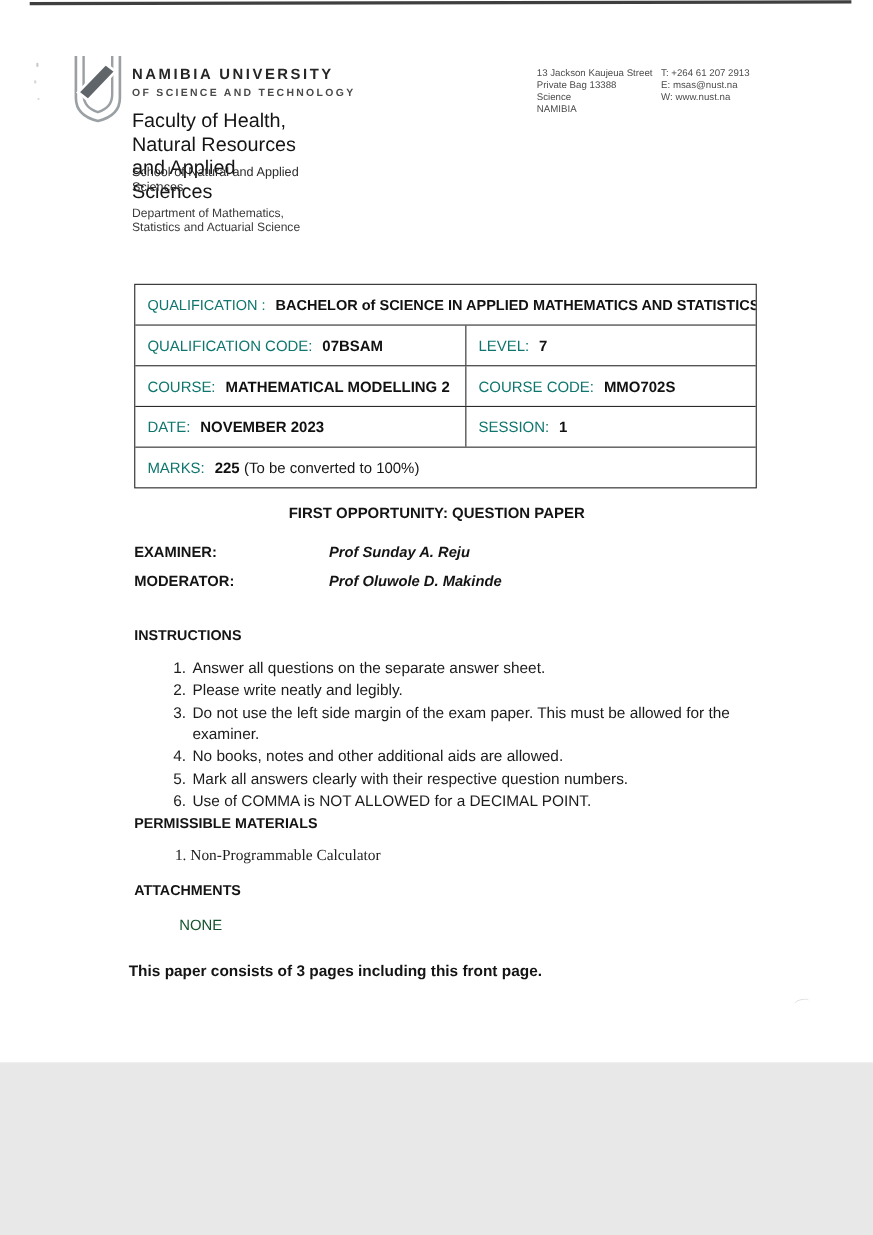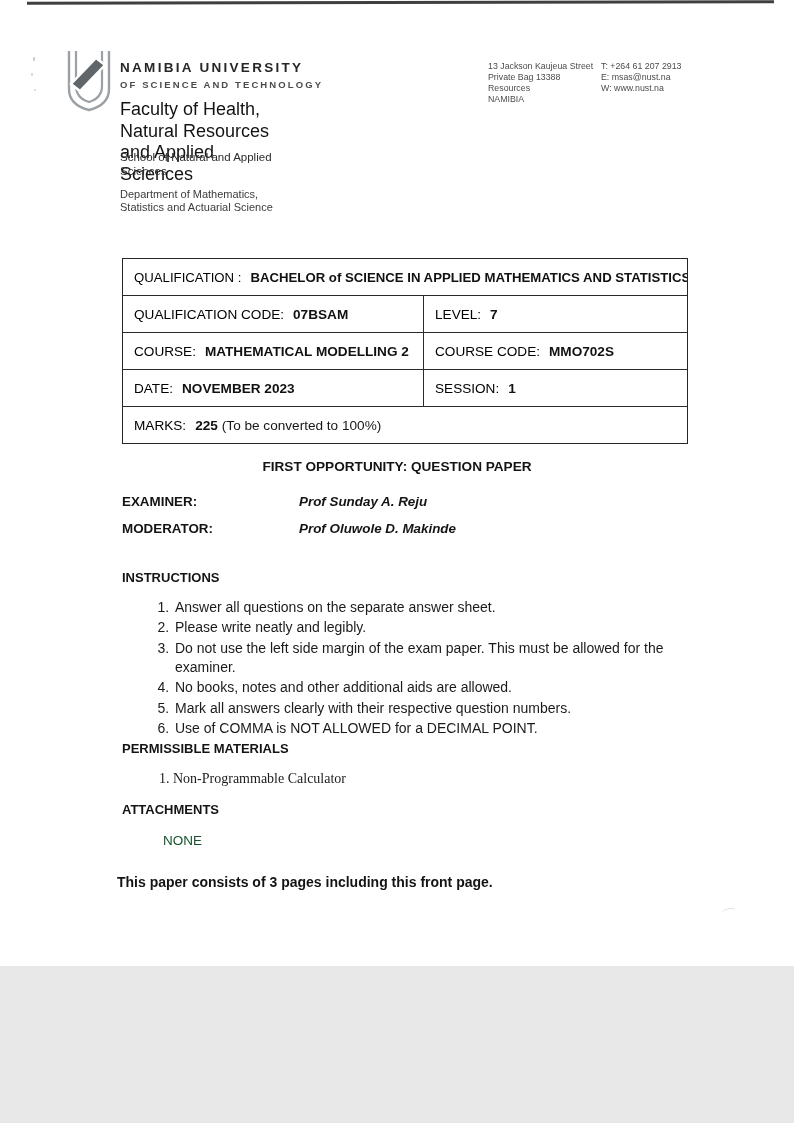--- a/index.html
+++ b/index.html
@@ -31,21 +31,21 @@
   .contact{position:absolute;left:601px;top:61px;font-size:8.8px;line-height:1.25;color:#4c4c4c;}
   .addr div,.contact div{white-space:nowrap;}
   
   .exam-table{position:absolute;left:122px;top:258px;width:566px;border:1.5px solid #262626;box-sizing:border-box;font-size:13.6px;}
   .t-row{display:flex;border-bottom:1.2px solid #2b2b2b;box-sizing:border-box;}
   .t-row:last-child{border-bottom:none;}
   .t-cell{display:flex;align-items:center;padding-left:11px;height:36px;box-sizing:border-box;white-space:nowrap;overflow:hidden;}
   .t-cell.full{width:100%;}
   .t-cell.c1{width:301px;border-right:1.2px solid #2b2b2b;}
   .t-cell.c2{flex:1;}
-  .t-label{color:#000000;margin-right:9px;}
+  .t-label{color:#0f766e;margin-right:9px;}
   .t-value{font-weight:700;color:#111;}
   .t-suffix{margin-left:4px;color:#161616;}
   .t-cell.full{font-size:13.2px;}
   
   .paper-title{position:absolute;left:0;right:0;top:459px;text-align:center;font-size:13.6px;font-weight:700;color:#141414;}
   .person-row{position:absolute;left:122px;font-size:13.4px;font-weight:700;color:#141414;}
   .person-row .pr-name{position:absolute;left:177px;font-style:italic;white-space:nowrap;text-align:center;}
   .examiner-row{top:494px;}
   .moderator-row{top:521px;}
   
@@ -81,21 +81,21 @@
     <div class="brand-tagline">OF SCIENCE AND TECHNOLOGY</div>
   </div>
 
   <div class="faculty">Faculty of Health, Natural Resources and Applied Sciences</div>
   <div class="school">School of Natural and Applied Sciences</div>
   <div class="department">Department of Mathematics, Statistics and Actuarial Science</div>
 
   <div class="addr">
     <div>13 Jackson Kaujeua Street</div>
     <div>Private Bag 13388</div>
-    <div>Resources</div>
+    <div>Science</div>
     <div>NAMIBIA</div>
   </div>
   <div class="contact">
     <div>T:  +264 61 207 2913</div>
     <div>E:  msas@nust.na</div>
     <div>W: www.nust.na</div>
   </div>
 
   <div class="exam-table">
     <div class="t-row">

